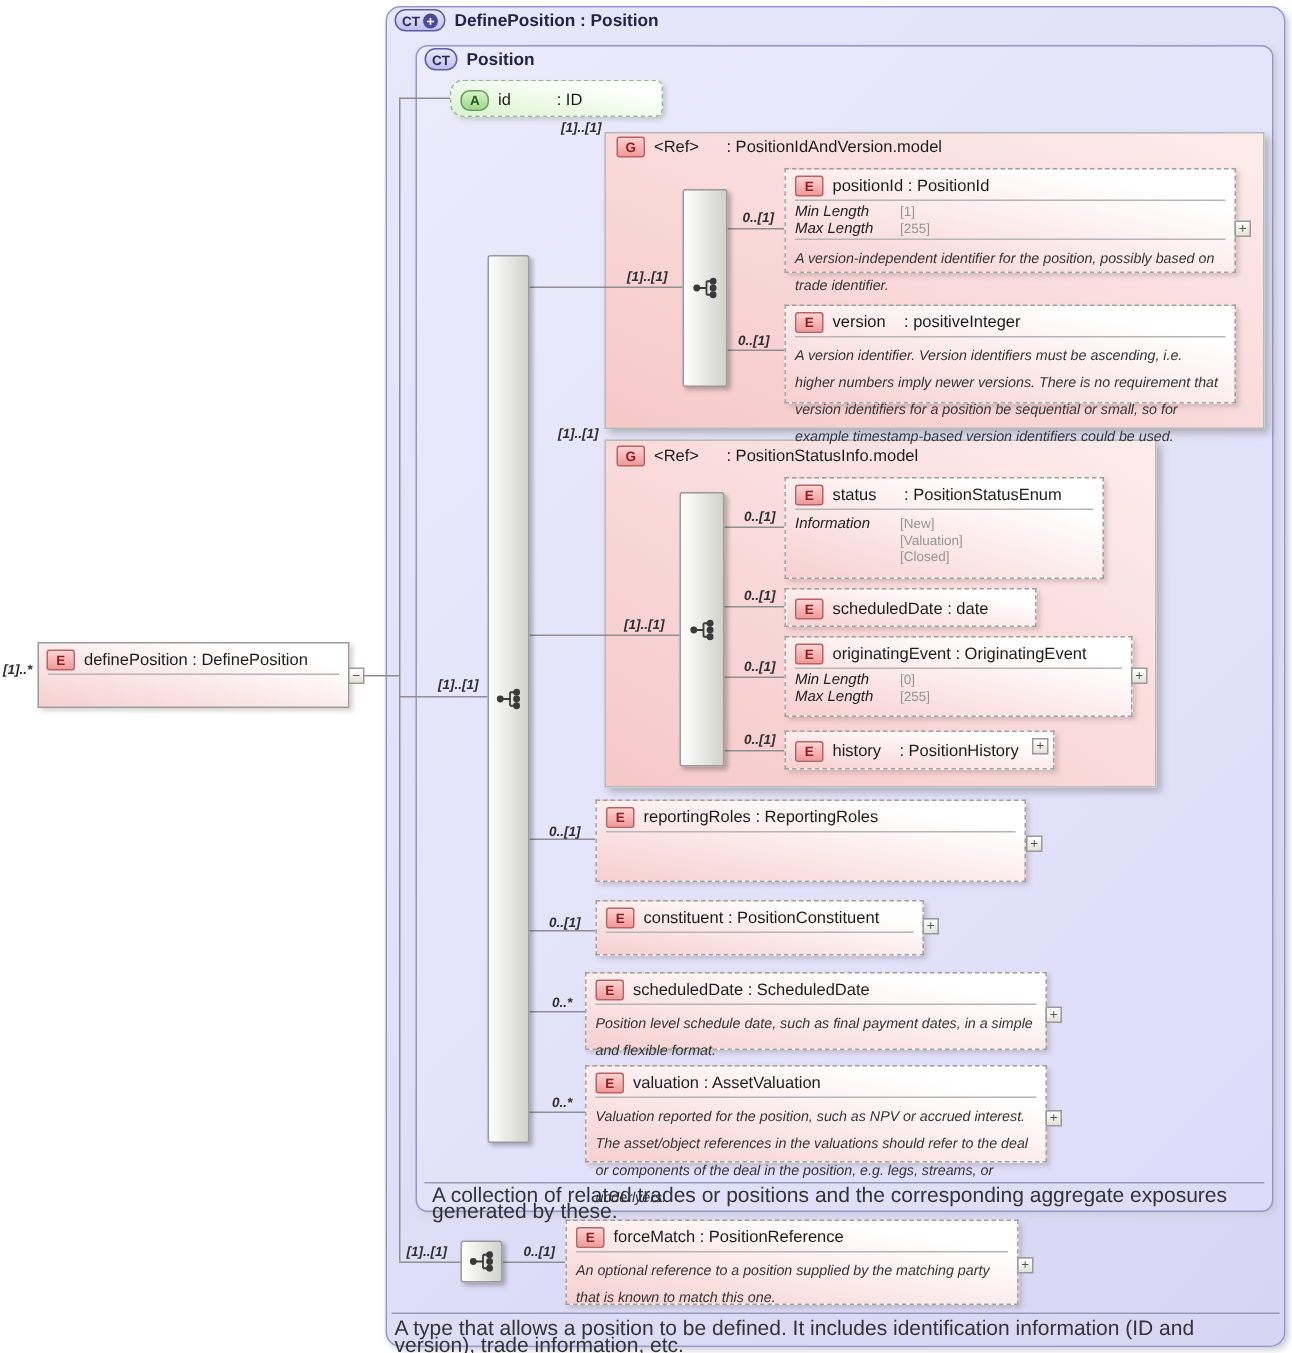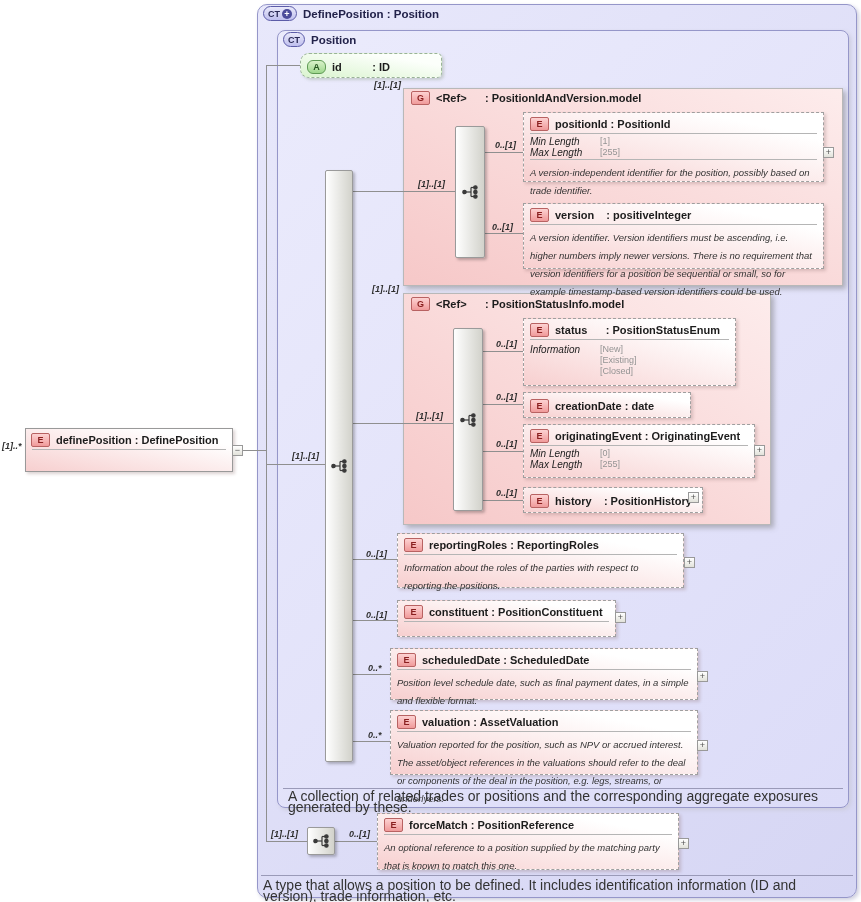--- a/index.html
+++ b/index.html
@@ -27,21 +27,21 @@
   .hrow{position:absolute;display:flex;align-items:center;gap:6px;z-index:3;}
   .badge{display:inline-block;width:17px;height:12px;line-height:12px;text-align:center;
          font-size:9px;font-weight:bold;border-radius:2px;flex:0 0 auto;}
   .badge.e{background:linear-gradient(180deg,#fdd2d2,#f09a9a);border:1px solid #b86262;color:#8a1f1f;}
   .badge.a{background:linear-gradient(180deg,#d9f2c9,#9fd88e);border:1px solid #5f9a55;color:#265520;border-radius:6px;}
   .badge.ct{display:inline-flex;align-items:center;gap:2px;width:auto;height:13px;padding:0 4px;
             background:linear-gradient(180deg,#e9e9fa,#bfbfee);border:1.5px solid #5c5ca8;
             color:#2a2a55;border-radius:8px;font-size:9px;font-weight:bold;}
   .plus-circle{display:inline-block;width:10px;height:10px;border-radius:50%;background:#4a4a9a;
                color:#fff;font-size:9px;line-height:10px;text-align:center;font-weight:bold;}
-  .lbl{white-space:pre;font-weight:bold;font-size:11px;color:#1c1c1c;text-align:right;}
+  .lbl{white-space:pre;font-weight:normal;font-size:11px;color:#1c1c1c;text-align:right;}
   .httl{white-space:pre;font-weight:bold;font-size:11.5px;color:#22224a;}
   .sep{border-top:1px solid #b5b5b5;margin:0 6px;}
   .facets{display:grid;grid-template-columns:62px 1fr;column-gap:8px;row-gap:0px;padding:2px 6px 1px 6px;}
   .fk{font-style:italic;font-size:10px;color:#222;line-height:11px;}
   .fv{font-size:9px;color:#949494;line-height:11px;}
   .fv.col span{display:block;}
   .docwrap{padding:2px 6px 3px 6px;}
   .doc{font-style:italic;font-size:9.5px;line-height:10.5px;color:#333;}
   .card{position:absolute;font-style:italic;font-weight:bold;font-size:9px;color:#2e2e2e;z-index:4;white-space:nowrap;}
   .xbtn{position:absolute;width:11px;height:11px;background:linear-gradient(#ffffff,#e2e2da);
@@ -209,31 +209,31 @@
   <div class="box ebox" style="left:523px;top:318px;width:213px;height:68px;">
     <div class="trow">
       <span class="badge e">E</span>
       <span class="lbl">status      : PositionStatusEnum</span>
     </div>
     <div class="sep"></div>
     <div class="facets" style="padding-top:4px;">
       <span class="fk">Information</span>
       <span class="fv col">
         <span>[New]</span>
-        <span>[Existing]</span>
+        <span>[Valuation]</span>
         <span>[Closed]</span>
       </span>
     </div>
   </div>
   <span class="card" style="left:496px;top:339px;">0..[1]</span>
 
   <div class="box ebox" style="left:523px;top:392px;width:168px;height:26px;">
     <div class="trow" style="padding-top:5px;">
       <span class="badge e">E</span>
-      <span class="lbl">creationDate : date</span>
+      <span class="lbl">scheduledDate : date</span>
     </div>
   </div>
   <span class="card" style="left:496px;top:392px;">0..[1]</span>
 
   <div class="box ebox" style="left:523px;top:424px;width:232px;height:54px;">
     <div class="trow">
       <span class="badge e">E</span>
       <span class="lbl">originatingEvent : OriginatingEvent</span>
     </div>
     <div class="sep"></div>
@@ -255,21 +255,20 @@
   </div>
   <span class="card" style="left:496px;top:488px;">0..[1]</span>
   <div class="xbtn" style="left:688px;top:492px;">+</div>
 
   <div class="box ebox" style="left:397px;top:533px;width:287px;height:55px;">
     <div class="trow">
       <span class="badge e">E</span>
       <span class="lbl">reportingRoles : ReportingRoles</span>
     </div>
     <div class="sep"></div>
-    <div class="docwrap"><span class="doc">Information about the roles of the parties with respect to reporting the positions.</span></div>
   </div>
   <span class="card" style="left:366px;top:549px;">0..[1]</span>
   <div class="xbtn" style="left:684px;top:557px;">+</div>
 
   <div class="box ebox" style="left:397px;top:600px;width:219px;height:37px;">
     <div class="trow">
       <span class="badge e">E</span>
       <span class="lbl">constituent : PositionConstituent</span>
     </div>
     <div class="sep"></div>

